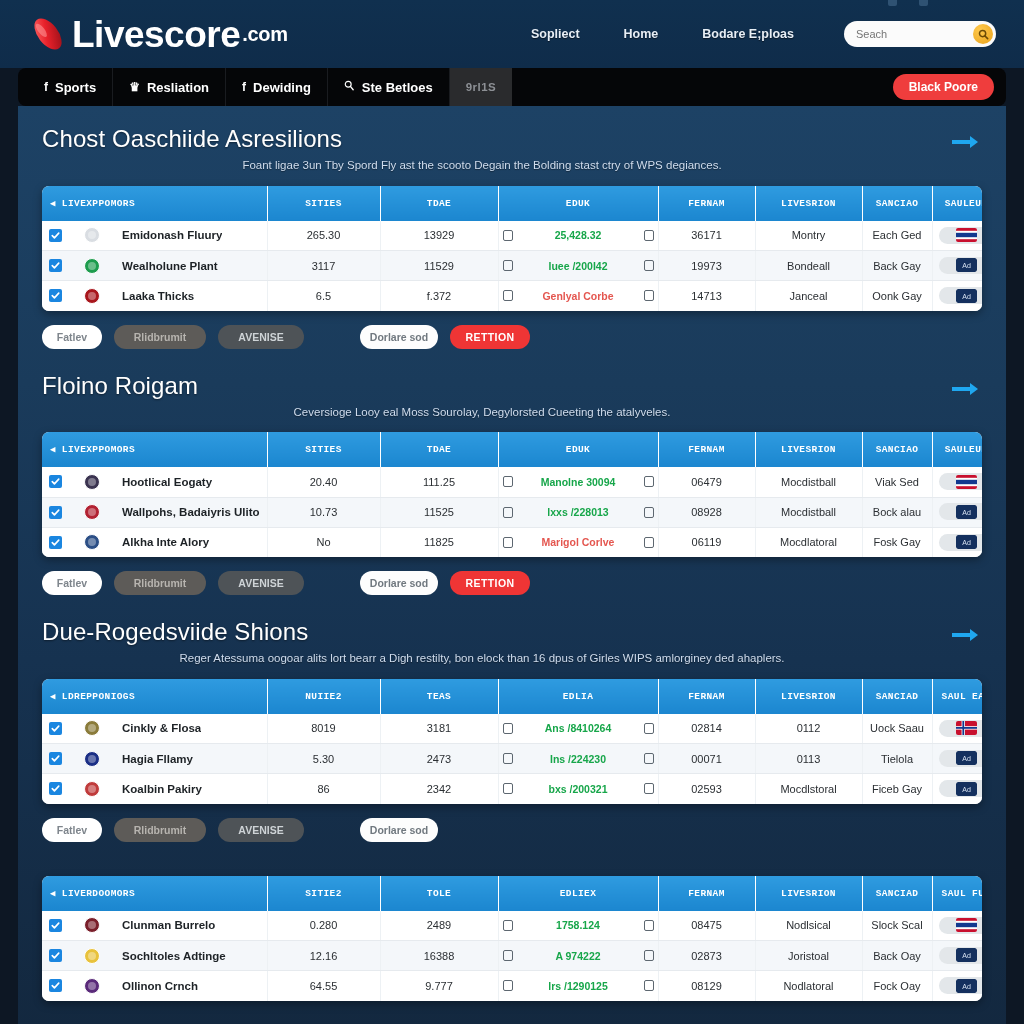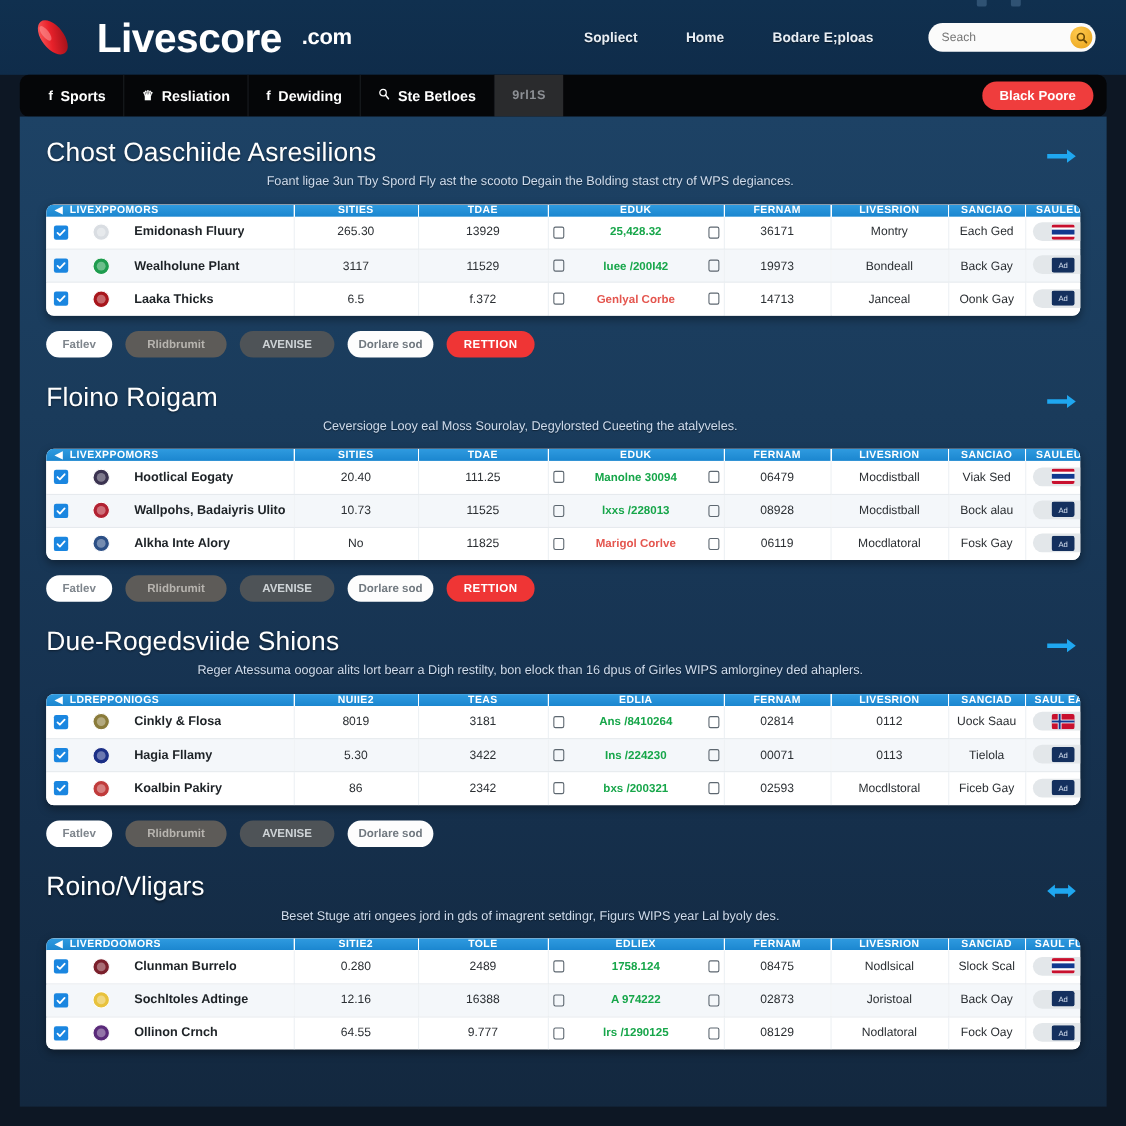--- a/index.html
+++ b/index.html
@@ -25,21 +25,21 @@
     position: relative;
     height: 68px;
     background: linear-gradient(180deg, #10304f 0%, #0f2c4a 100%);
     display: flex;
     align-items: center;
     padding: 0 28px 0 26px;
   }
   .brand {
     display: flex;
     align-items: center;
-    gap: 18px;
+    gap: 2px;
   }
   .brand-ball {
     width: 44px;
     height: 44px;
     position: relative;
     flex: none;
   }
   .brand-ball svg { display:block; }
   .brand-text {
     font-size: 37px;
@@ -207,24 +207,25 @@
   }
   table { border-collapse: collapse; width: 100%; table-layout: fixed; }
 
   thead th {
     background: linear-gradient(180deg, #2f9be0 0%, #1b86cf 100%);
     color: #ffffff;
     font-size: 9.5px;
     font-weight: bold;
     letter-spacing: .4px;
     text-align: center;
-    padding: 0 4px;
+    padding: 12px 4px;
     white-space: nowrap;
     overflow: hidden;
     border-right: 1px solid rgba(255,255,255,.18);
+    font-family: Liberation Mono, monospace;
   }
   thead th.first {
     text-align: left;
     padding-left: 8px;
   }
   thead th .backchev {
     display: inline-block;
     margin-right: 6px;
     font-size: 9px;
   }
@@ -318,21 +319,21 @@
     padding: 6px 0;
     width: 60px;
     text-align: center;
     font-family: "Liberation Sans", sans-serif;
     white-space: nowrap;
     overflow: hidden;
   }
   .btn-white { background: #ffffff; color: #7e858c; }
   .btn-gray  { background: #5d5b58; color: #b7b4af; width: 92px; }
   .btn-gray2 { background: #4e5357; color: #ced3d6; width: 86px; }
-  .btn-out   { background: #fdfdfd; color: #70787f; width: 78px; }
+  .btn-out   { background: #fdfdfd; color: #70787f; width: 78px; margin-left: 44px; }
   .btn-red   { background: #ef3535; color: #ffffff; width: 80px; letter-spacing:.4px; }
 </style>
 </head>
 <body>
 
 <div id="page">
 
   <div class="topbar">
     <div class="tiny-top-icons">
       <span></span>
@@ -780,21 +781,21 @@
                         </svg>
                       </span>
                       <svg class="crest" viewBox="0 0 16 16">
                         <circle cx="8" cy="8" r="7.5" fill="#1b2f86" stroke="#ffffff" stroke-width="1"></circle>
                         <circle cx="8" cy="8" r="4" fill="rgba(255,255,255,.35)"></circle>
                       </svg>
                       <span class="teamname">Hagia Fllamy</span>
                     </div>
                   </td>
                   <td>5.30</td>
-                  <td>3422</td>
+                  <td>2473</td>
                   <td>
                     <div class="linkcell">
                       <span class="mini-box"></span>
                       <span class="linktext lk-green">Ins /224230</span>
                       <span class="mini-box"></span>
                     </div>
                   </td>
                   <td>00071</td>
                   <td>0113</td>
                   <td>Tielola</td>
@@ -843,27 +844,20 @@
             </table>
           </div>
         </div>
         <div class="btnrow">
           <button class="btn btn-white">Fatlev</button>
           <button class="btn btn-gray">Rlidbrumit</button>
           <button class="btn btn-gray2">AVENISE</button>
           <button class="btn btn-out">Dorlare sod</button>
         </div>
         <div class="section">
-          <div class="sec-head">
-            <div class="sec-title">Roino/Vligars</div>
-            <div class="sec-sub">Beset Stuge atri ongees jord in gds of imagrent setdingr, Figurs WIPS year Lal byoly des.</div>
-            <div class="sec-arrow"><svg width="34" height="24" viewBox="0 0 34 24">
-                <path d="M11 6 L4 12 L11 18 L11 14.5 L23 14.5 L23 18 L30 12 L23 6 L23 9.5 L11 9.5 Z" fill="#1fa7f0"></path>
-              </svg></div>
-          </div>
           <div class="tablewrap">
             <table>
               <colgroup>
                 <col style="width:225px">
                 <col style="width:113px">
                 <col style="width:118px">
                 <col style="width:160px">
                 <col style="width:97px">
                 <col style="width:107px">
                 <col style="width:70px">

